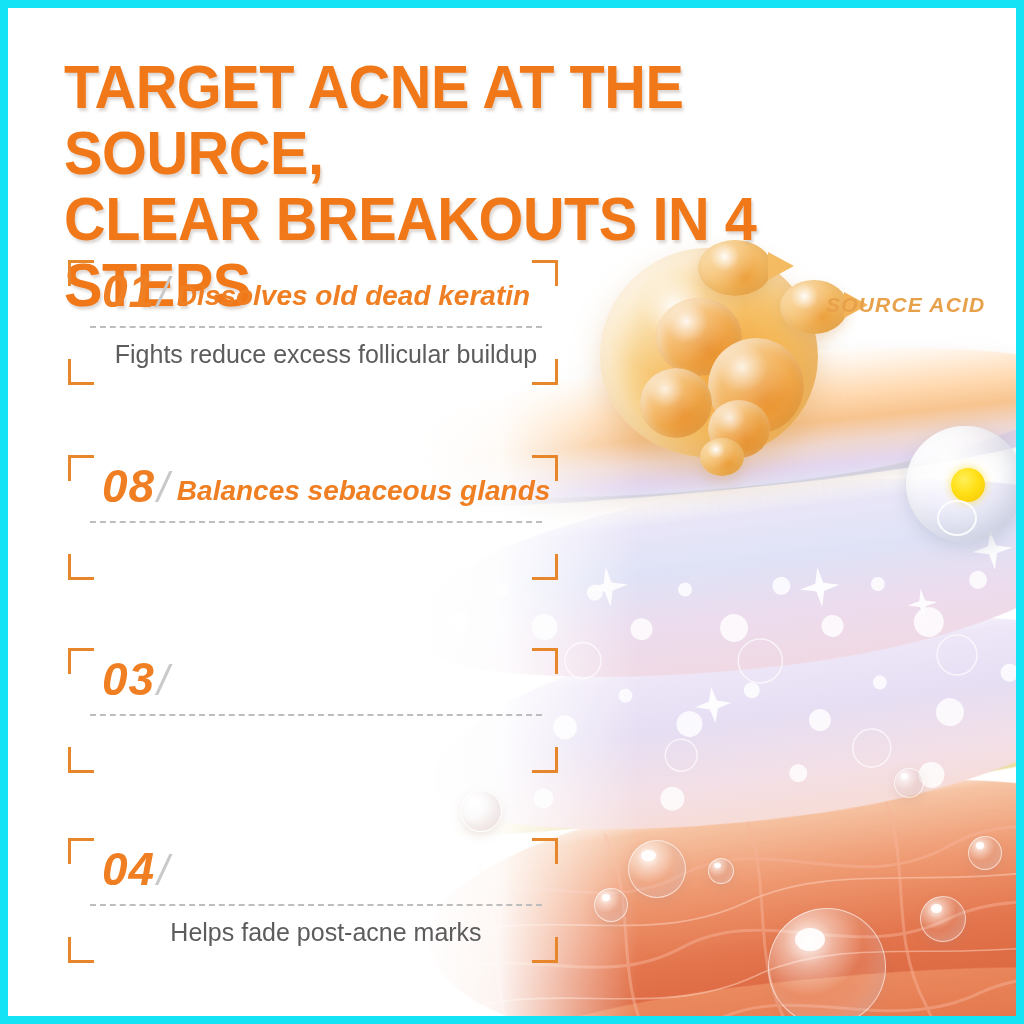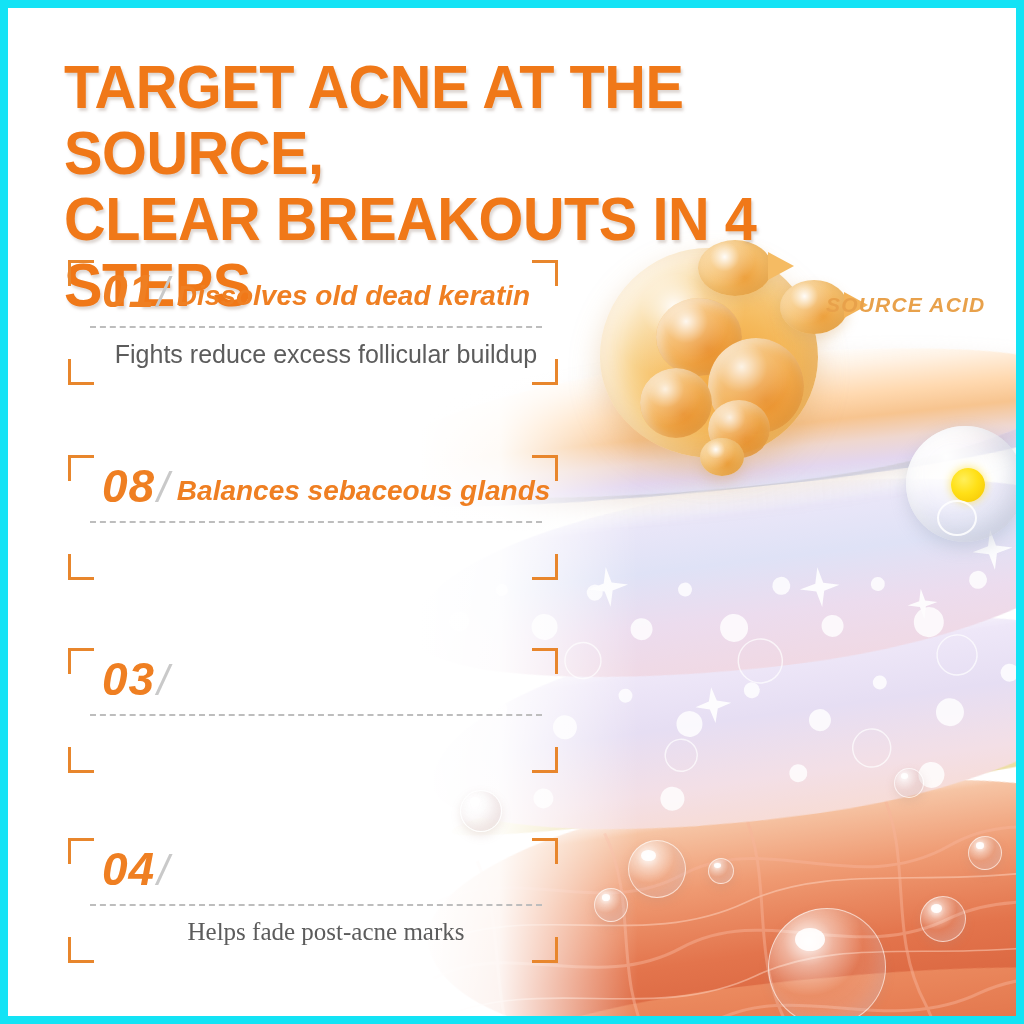--- a/index.html
+++ b/index.html
@@ -347,21 +347,21 @@
     left:0; right:0;
     top:78px;
     text-align:center;
     font-family:"Liberation Sans", sans-serif;
     font-size:25px;
     color:#5c5c5c;
     line-height:32px;
     white-space:nowrap;
   }
   .step-1 .step-desc { padding-left:26px; }
-  .step-4 .step-desc { padding-left:26px;font-family:Liberation Serif, serif; }
+  .step-4 .step-desc { padding-left:26px; }
 
   
   .ingredient {
     position:absolute;
     left:818px; top:285px;
     font-family:"Liberation Sans", sans-serif;
     font-style:italic;
     font-weight:bold;
     font-size:21px;
     letter-spacing:1.2px;

